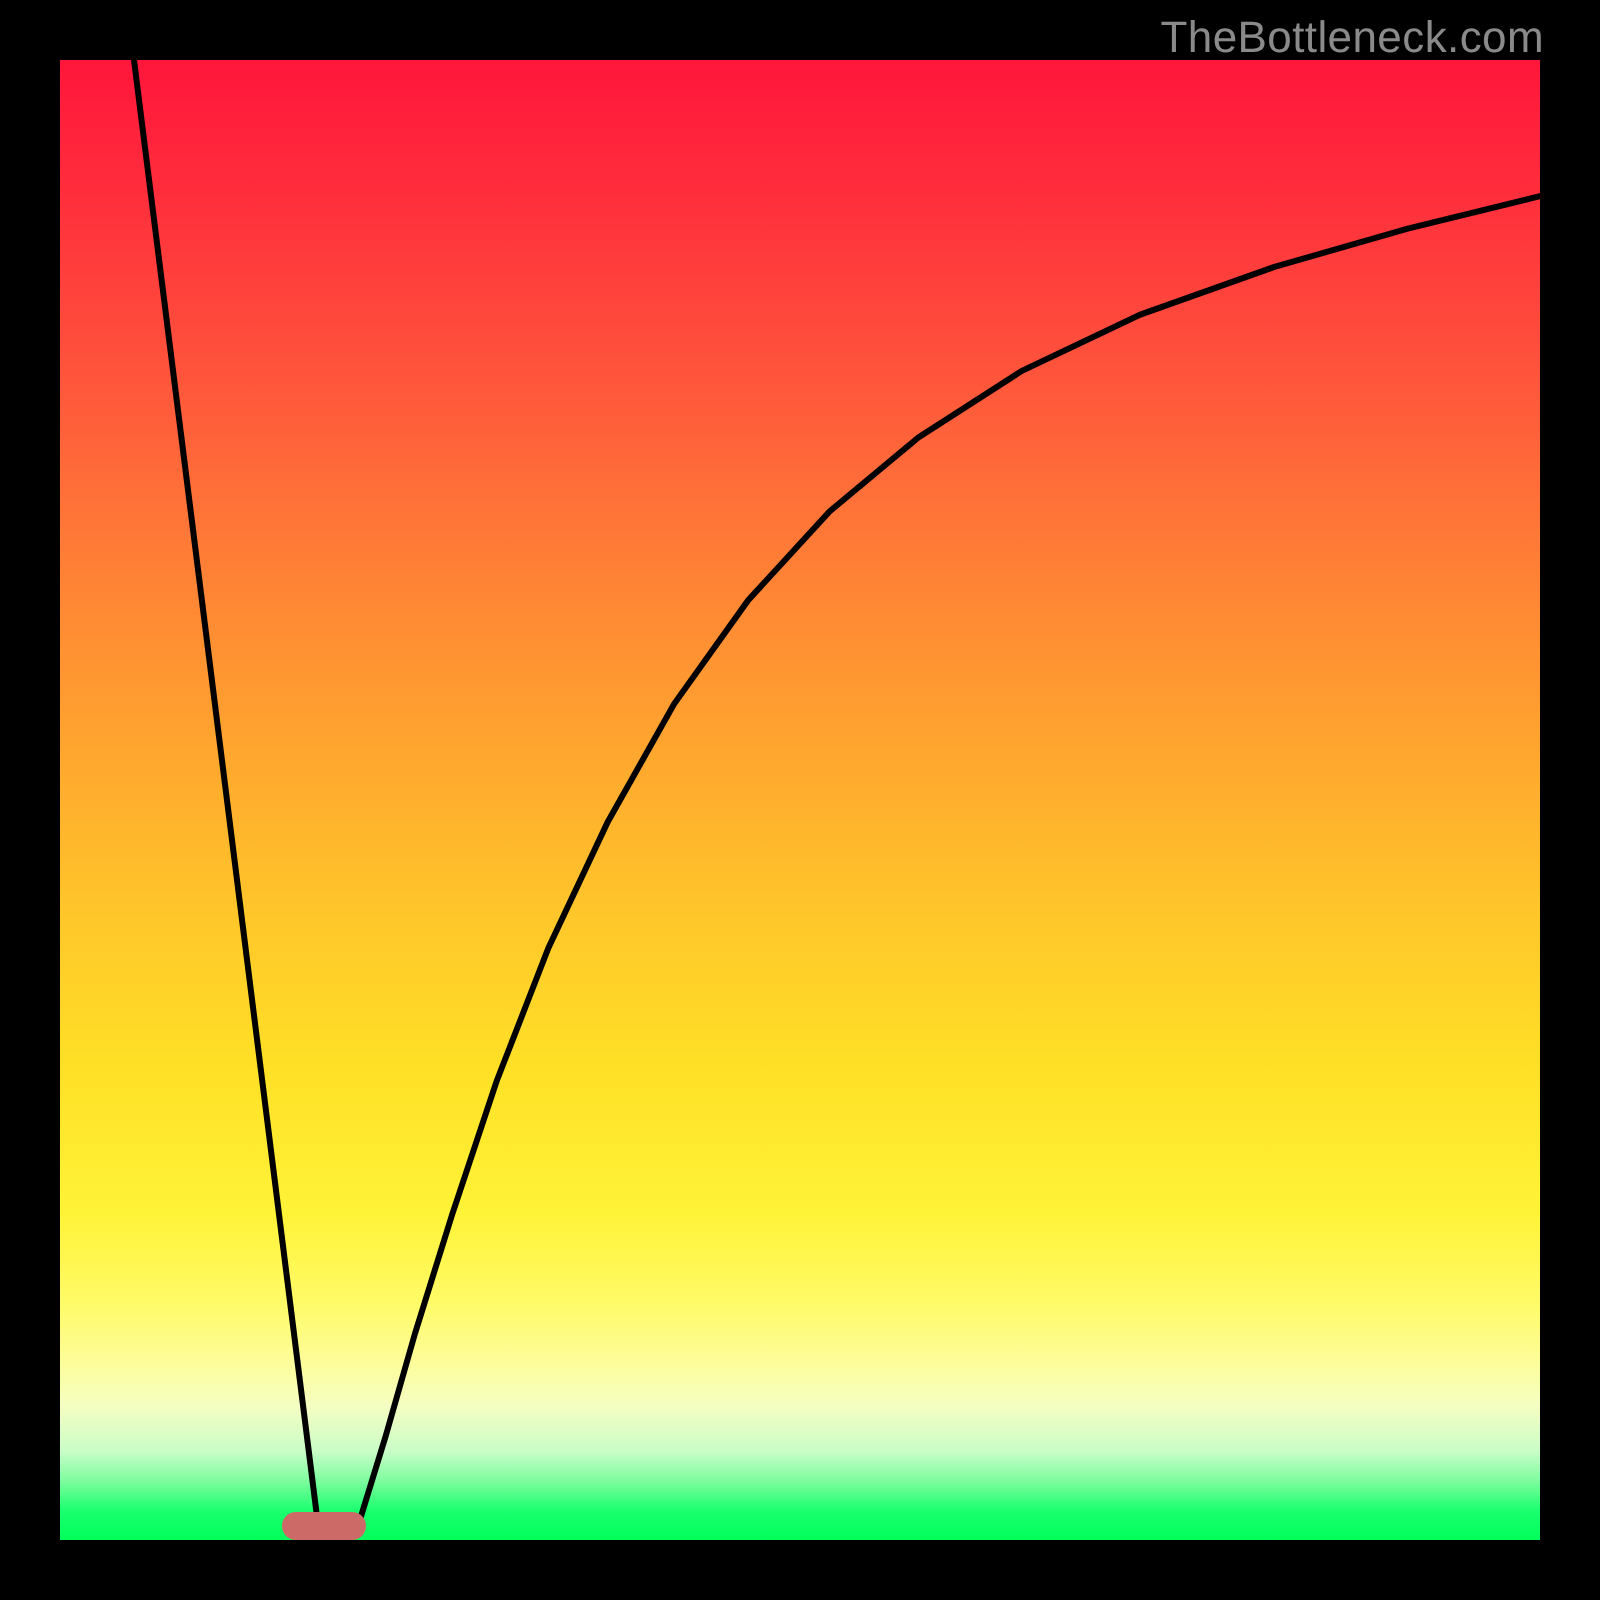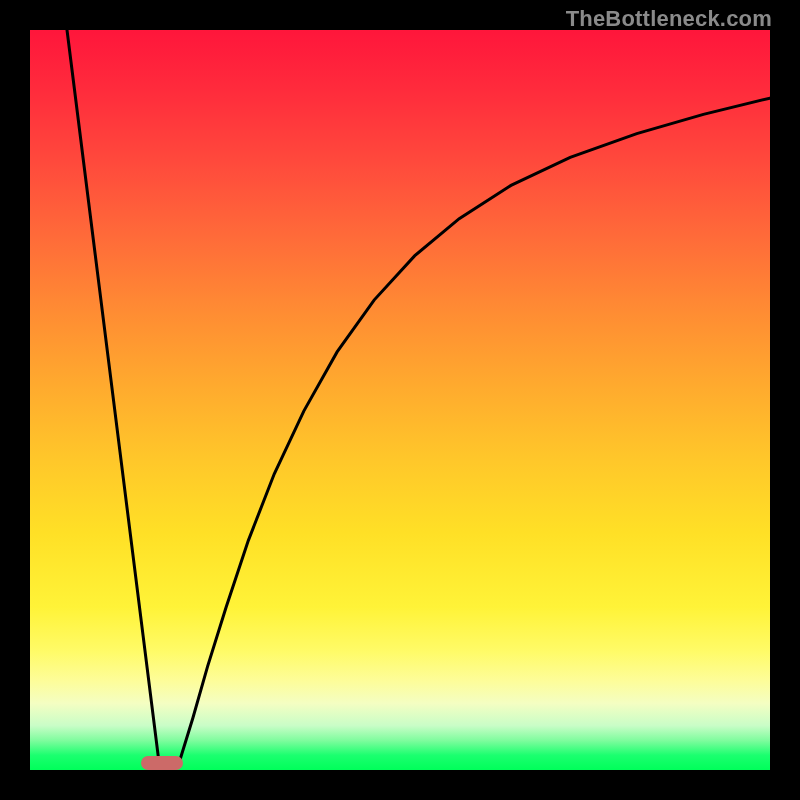--- a/index.html
+++ b/index.html
@@ -62,21 +62,21 @@
     border-radius: 7px;
     background: #cc6a68;
     pointer-events: none;
   }
   .watermark {
     position: absolute;
     top: 6px;
     right: 28px;
     color: #8a8a8a;
     font-size: 22px;
-    font-weight: 700;
+    font-weight: 400;
     letter-spacing: 0.2px;
     pointer-events: none;
     user-select: none;
   }
 </style>
 </head>
 <body>
 
 <div class="stage">
 

